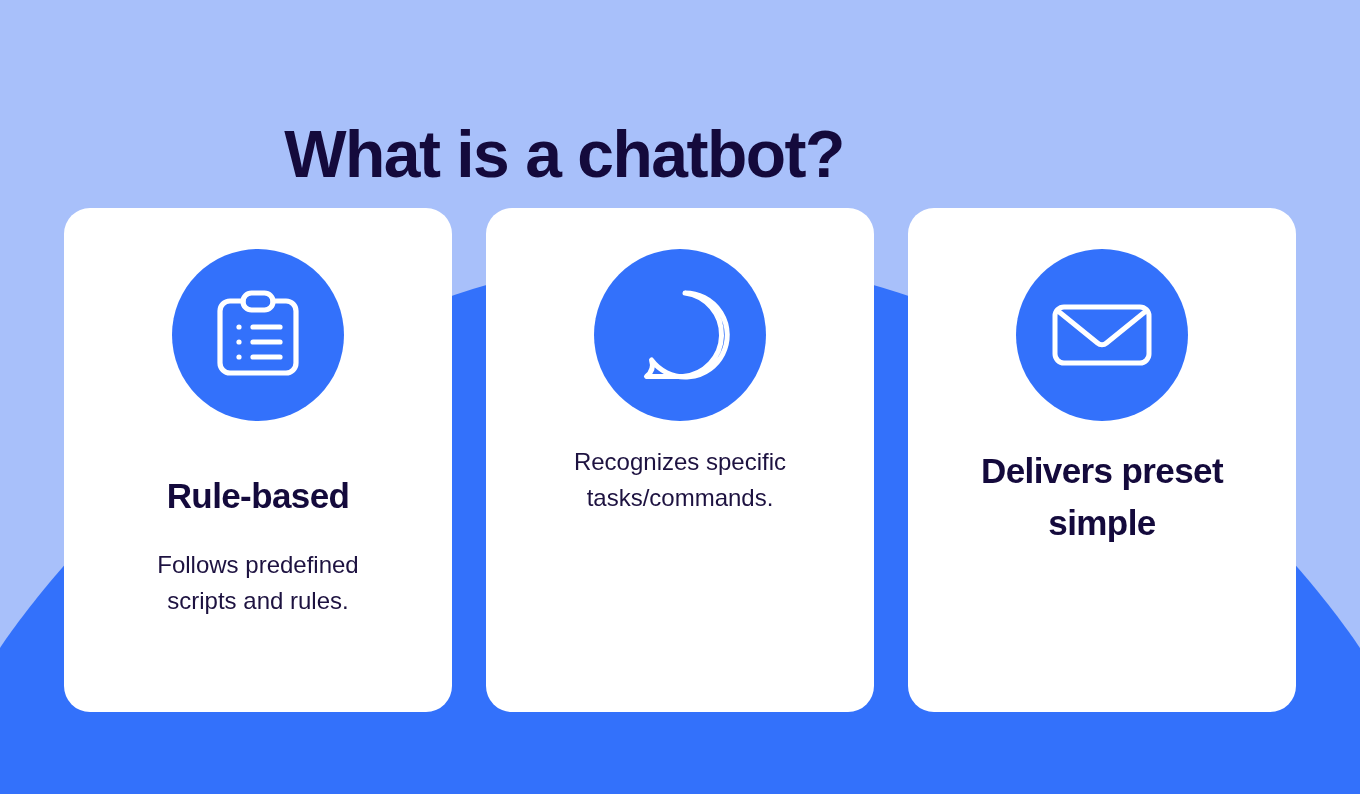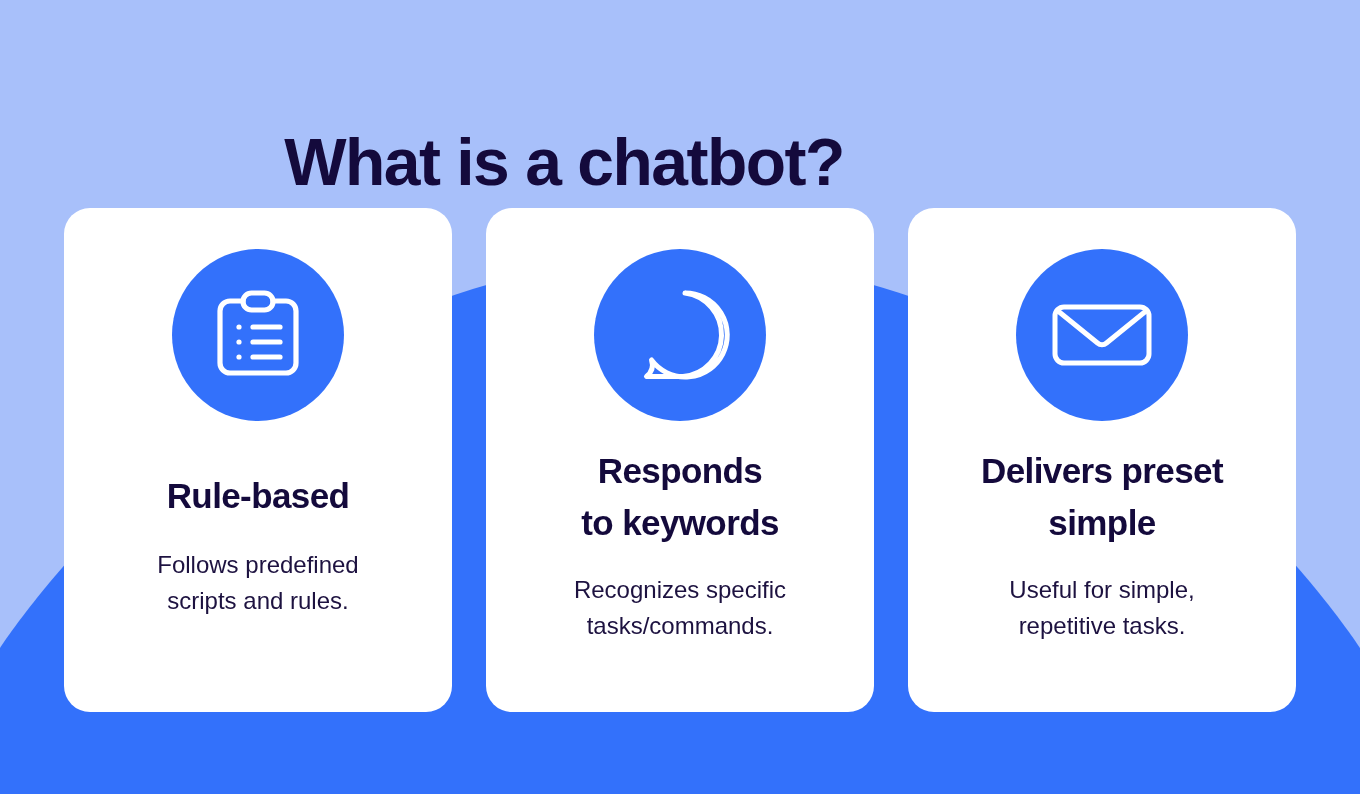--- a/index.html
+++ b/index.html
@@ -29,21 +29,21 @@
     top: 0;
     width: 1360px;
     height: 794px;
     display: block;
   }
 
   
   .page-title {
     position: absolute;
     left: 0;
-    top: 78px;
+    top: 70px;
     width: 1128px;
     text-align: center;
     font-size: 66px;
     line-height: 80px;
     font-weight: 700;
     letter-spacing: -1.5px;
     color: #140a3c;
     white-space: nowrap;
   }
 
@@ -145,33 +145,29 @@
       <div class="card-body">Follows predefined
 scripts and rules.</div>
     </div>
 
     <div class="card card--2">
       <div class="icon-circle">
         <svg width="100" height="100" viewBox="0 0 100 100" fill="none" stroke="#ffffff" stroke-width="5" stroke-linecap="round" stroke-linejoin="round" aria-hidden="true">
           <path d="M55 8 A42 42 0 1 1 21.5 75 C23.5 81 22 87 16.5 91.5 L53 91.5 A42 42 0 0 0 55 8 Z"></path>
         </svg>
       </div>
-      <div class="card-heading">Responds
-to keywords</div>
       <div class="card-body">Recognizes specific
 tasks/commands.</div>
     </div>
 
     <div class="card card--3">
       <div class="icon-circle">
         <svg width="106" height="106" viewBox="0 0 106 106" fill="none" stroke="#ffffff" stroke-width="5" stroke-linecap="round" stroke-linejoin="round" aria-hidden="true">
           <rect x="6" y="25" width="94" height="56" rx="9"></rect>
           <path d="M9 29 L48.5 61 A7 7 0 0 0 57.5 61 L97 29"></path>
         </svg>
       </div>
       <div class="card-heading">Delivers preset
 simple</div>
-      <div class="card-body">Useful for simple,
-repetitive tasks.</div>
     </div>
 
   </div>
 </div>
 
 </body></html>

